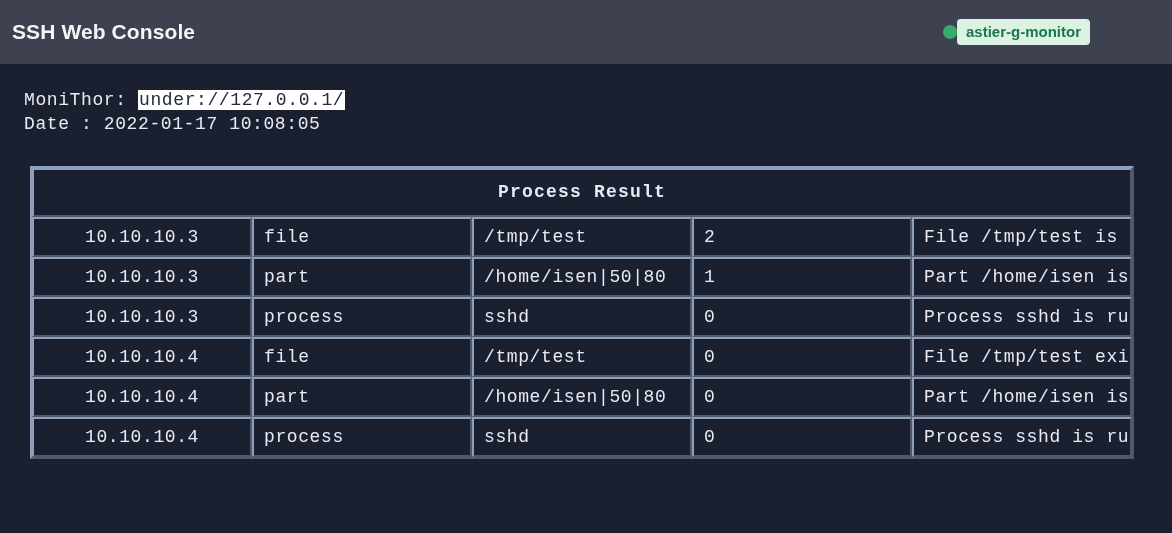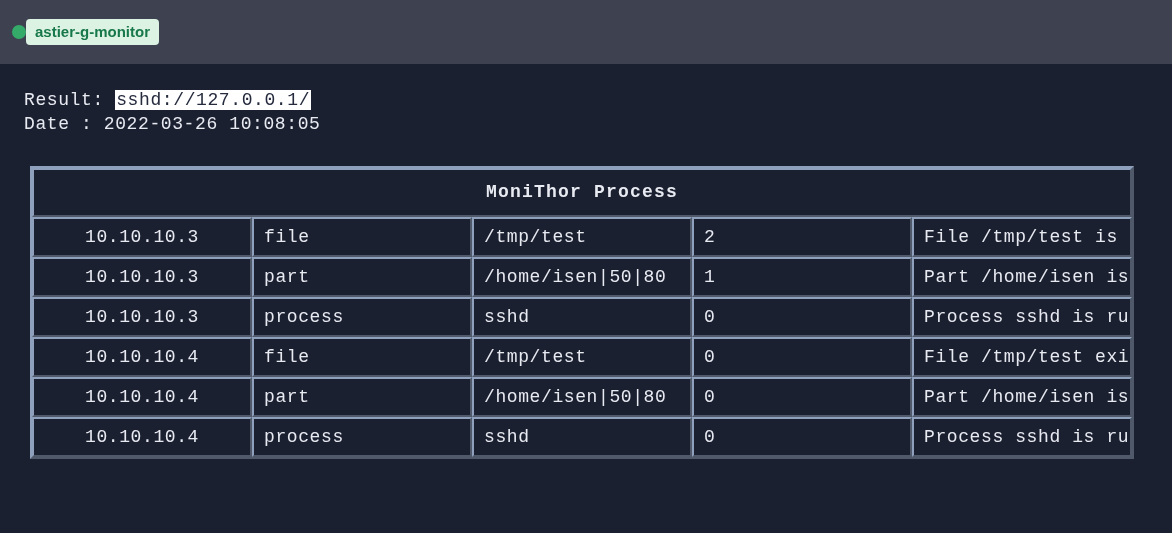--- a/index.html
+++ b/index.html
@@ -108,36 +108,37 @@
   td.col-host   { width: 152px; text-align: center; }
   td.col-type   { width: 116px; }
   td.col-target { width: 224px; margin-top: 12px; }
   td.col-code   { width: 46px; }
   td.col-msg    { width: auto; }
 </style>
 </head>
 <body>
 
 <div class="topbar">
+  <div class="app-title">SSH Web Console</div>
   <div class="status-wrap">
     <span class="status-dot"></span>
     <span class="host-badge">astier-g-monitor</span>
   </div>
 </div>
 
 <div class="info">
-  <span class="info-line"><span>Result: </span><a class="refresh-link" href="#">sshd://127.0.0.1/</a></span>
-  <span class="info-line">Date : 2022-03-26 10:08:05</span>
+  <span class="info-line"><span>MoniThor: </span><a class="refresh-link" href="#">under://127.0.0.1/</a></span>
+  <span class="info-line">Date : 2022-01-17 10:08:05</span>
 </div>
 
 <div class="table-wrap">
   <table class="result">
     <thead>
       <tr>
-        <th class="caption-cell" colspan="5">MoniThor Process</th>
+        <th class="caption-cell" colspan="5">Process Result</th>
       </tr>
     </thead>
     <tbody id="result-body">
         <tr>
           <td class="col-host">10.10.10.3</td>
           <td class="col-type">file</td>
           <td class="col-target">/tmp/test</td>
           <td class="col-code">2</td>
           <td class="col-msg">File /tmp/test is NOT present</td>
         </tr>

